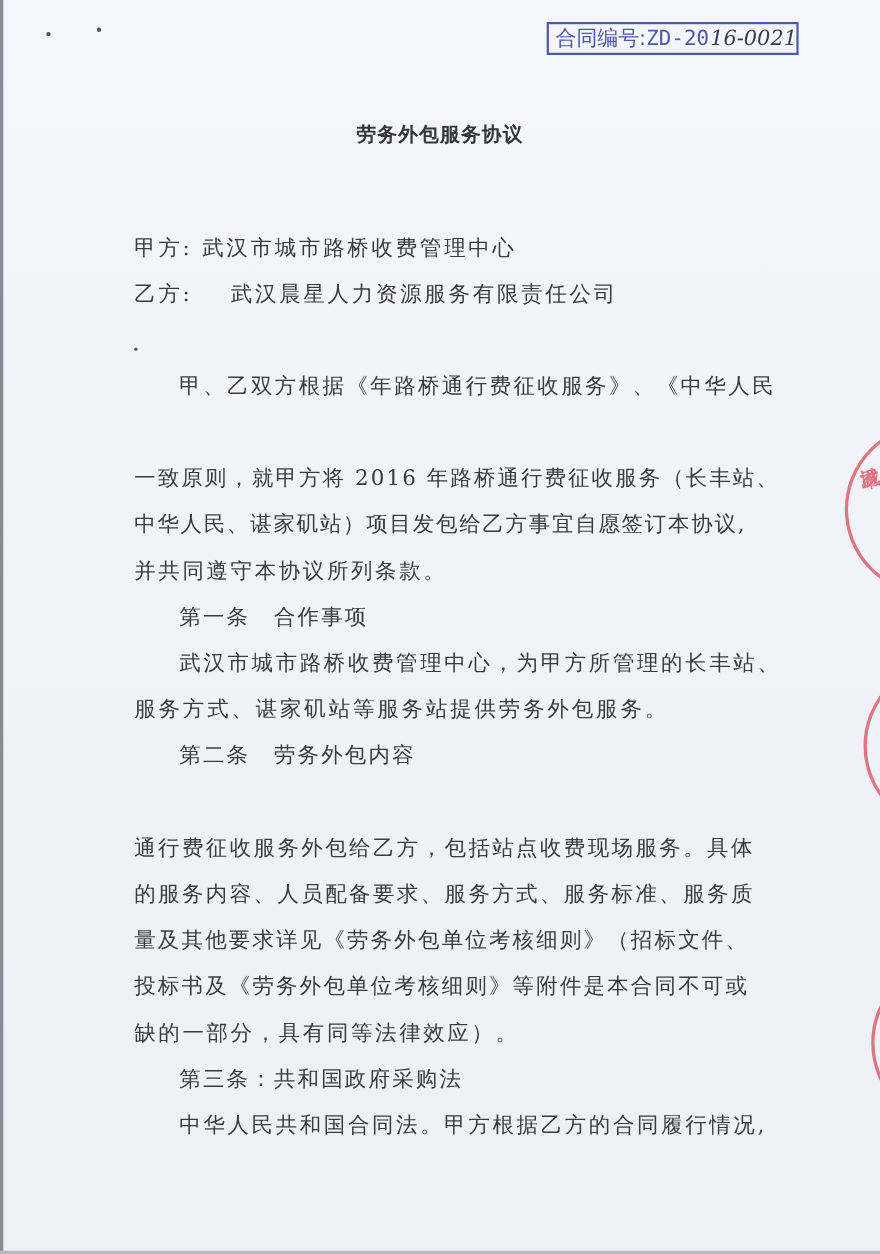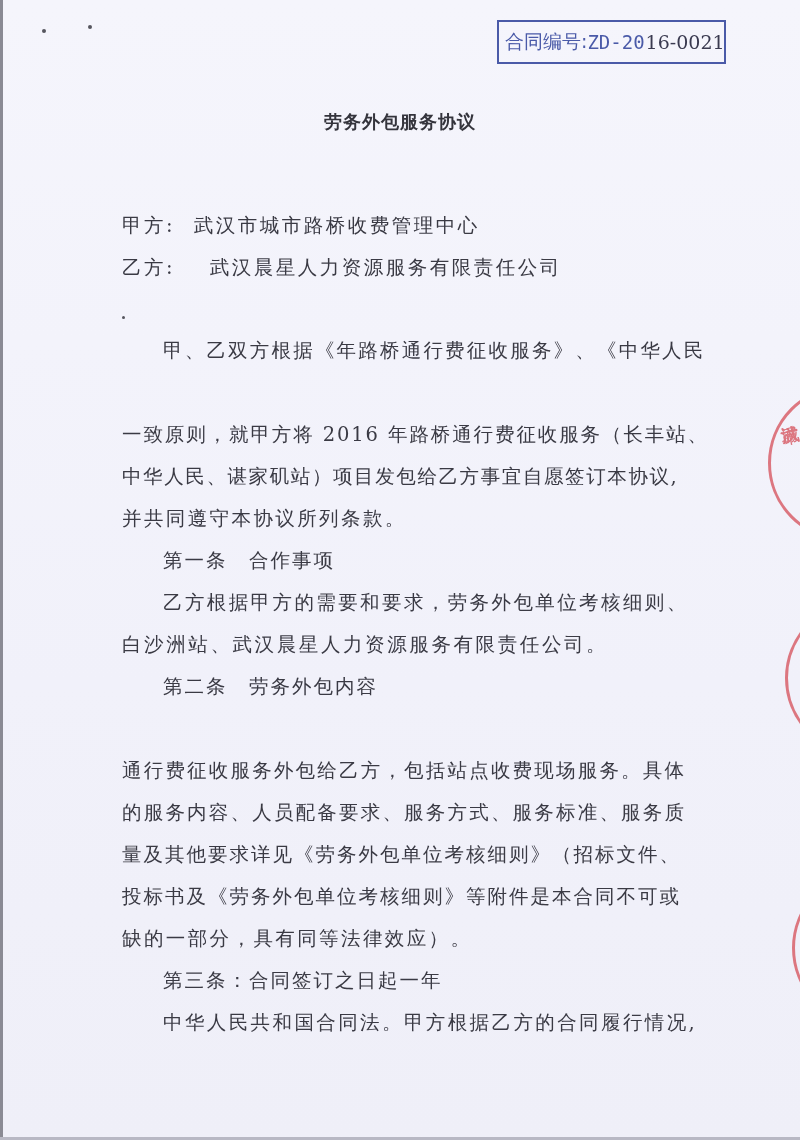--- a/index.html
+++ b/index.html
@@ -35,41 +35,42 @@
     }
     .speck {
       position: absolute;
       width: 4px; height: 4px;
       border-radius: 50%;
       background: #55555e;
     }
     .contract-no {
       position: absolute;
       left: 497px; top: 20px;
-      width: 229px; height: 44px;
+      width: 229px; height: 30px;
       border: 2px solid #4a5aa8;
       box-sizing: border-box;
       display: flex;
       align-items: center;
       padding-left: 6px;
       color: #4a5aa8;
       font-family: "DejaVu Sans Mono", "Liberation Mono", monospace;
       font-size: 20px;
       letter-spacing: 0px;
       white-space: nowrap;
     }
     .contract-no .label {
       font-family: "DejaVu Sans", sans-serif;
       font-size: 19px;
     }
     .contract-no .prefix {
       font-size: 19px;
     }
     .contract-no .handwritten {
       font-family: "DejaVu Serif", serif;
+      font-style: italic;
       color: #3a3a50;
       font-size: 19px;
       margin-left: 1px;
     }
     .title {
       position: absolute;
       left: 0; top: 110px;
       width: 800px;
       text-align: center;
       font-family: "DejaVu Sans", sans-serif;
@@ -123,43 +124,43 @@
   <div class="contract-no">
     <span class="label">合同编号:</span>
     <span class="prefix">ZD-20</span>
     <span class="handwritten">16-0021</span>
   </div>
 
   <div class="title">劳务外包服务协议</div>
 
   <div class="party" style="top:212px;">
     <span>甲方:</span>
-    <span style="margin-left:10px;">武汉市城市路桥收费管理中心</span>
+    <span style="">武汉市城市路桥收费管理中心</span>
   </div>
   <div class="party" style="top:254px;">
     <span>乙方:</span>
     <span style="margin-left:26px;">武汉晨星人力资源服务有限责任公司</span>
   </div>
 
   <div class="line indent" style="top:337px; letter-spacing:2.2px;">甲、乙双方根据《年路桥通行费征收服务》、《中华人民</div>
   <div class="line" style="top:421px; letter-spacing:1.9px;">一致原则，就甲方将 2016 年路桥通行费征收服务（长丰站、</div>
   <div class="line" style="top:463px; letter-spacing:1.6px;">中华人民、谌家矶站）项目发包给乙方事宜自愿签订本协议,</div>
   <div class="line" style="top:505px;">并共同遵守本协议所列条款。</div>
 
   <div class="line indent heading" style="top:547px;">第一条　合作事项</div>
-  <div class="line indent" style="top:589px; letter-spacing:2.4px;">乙方根据甲方的需要和要求，劳务外包单位考核细则、</div>
-  <div class="line" style="top:631px; letter-spacing:2.6px;">白沙洲站、武汉晨星人力资源服务有限责任公司。</div>
+  <div class="line indent" style="top:589px; letter-spacing:2.4px;">武汉市城市路桥收费管理中心，为甲方所管理的长丰站、</div>
+  <div class="line" style="top:631px; letter-spacing:2.6px;">服务方式、谌家矶站等服务站提供劳务外包服务。</div>
 
   <div class="line indent heading" style="top:673px;">第二条　劳务外包内容</div>
   <div class="line" style="top:757px; letter-spacing:2.2px;text-align:center;">通行费征收服务外包给乙方，包括站点收费现场服务。具体</div>
   <div class="line" style="top:799px; letter-spacing:2.2px;">的服务内容、人员配备要求、服务方式、服务标准、服务质</div>
   <div class="line" style="top:841px; letter-spacing:2.0px;">量及其他要求详见《劳务外包单位考核细则》（招标文件、</div>
   <div class="line" style="top:883px; letter-spacing:2.0px;">投标书及《劳务外包单位考核细则》等附件是本合同不可或</div>
   <div class="line" style="top:925px;">缺的一部分，具有同等法律效应）。</div>
 
-  <div class="line indent heading" style="top:967px;">第三条：合同签订之日起一年</div>
+  <div class="line indent heading" style="top:967px;">第三条：共和国政府采购法</div>
   <div class="line indent" style="top:1009px; letter-spacing:2.4px;">中华人民共和国合同法。甲方根据乙方的合同履行情况,</div>
 
   <div class="seal" style="left:768px; top:385px; width:150px; height:150px;"></div>
   <div class="seal-text" style="left:773px; top:412px; transform:rotate(-12deg);">武汉市城</div>
   <div class="seal" style="left:785px; top:600px; width:150px; height:150px;"></div>
   <div class="seal" style="left:792px; top:870px; width:150px; height:150px;"></div>
 </div>
 
 </body></html>

